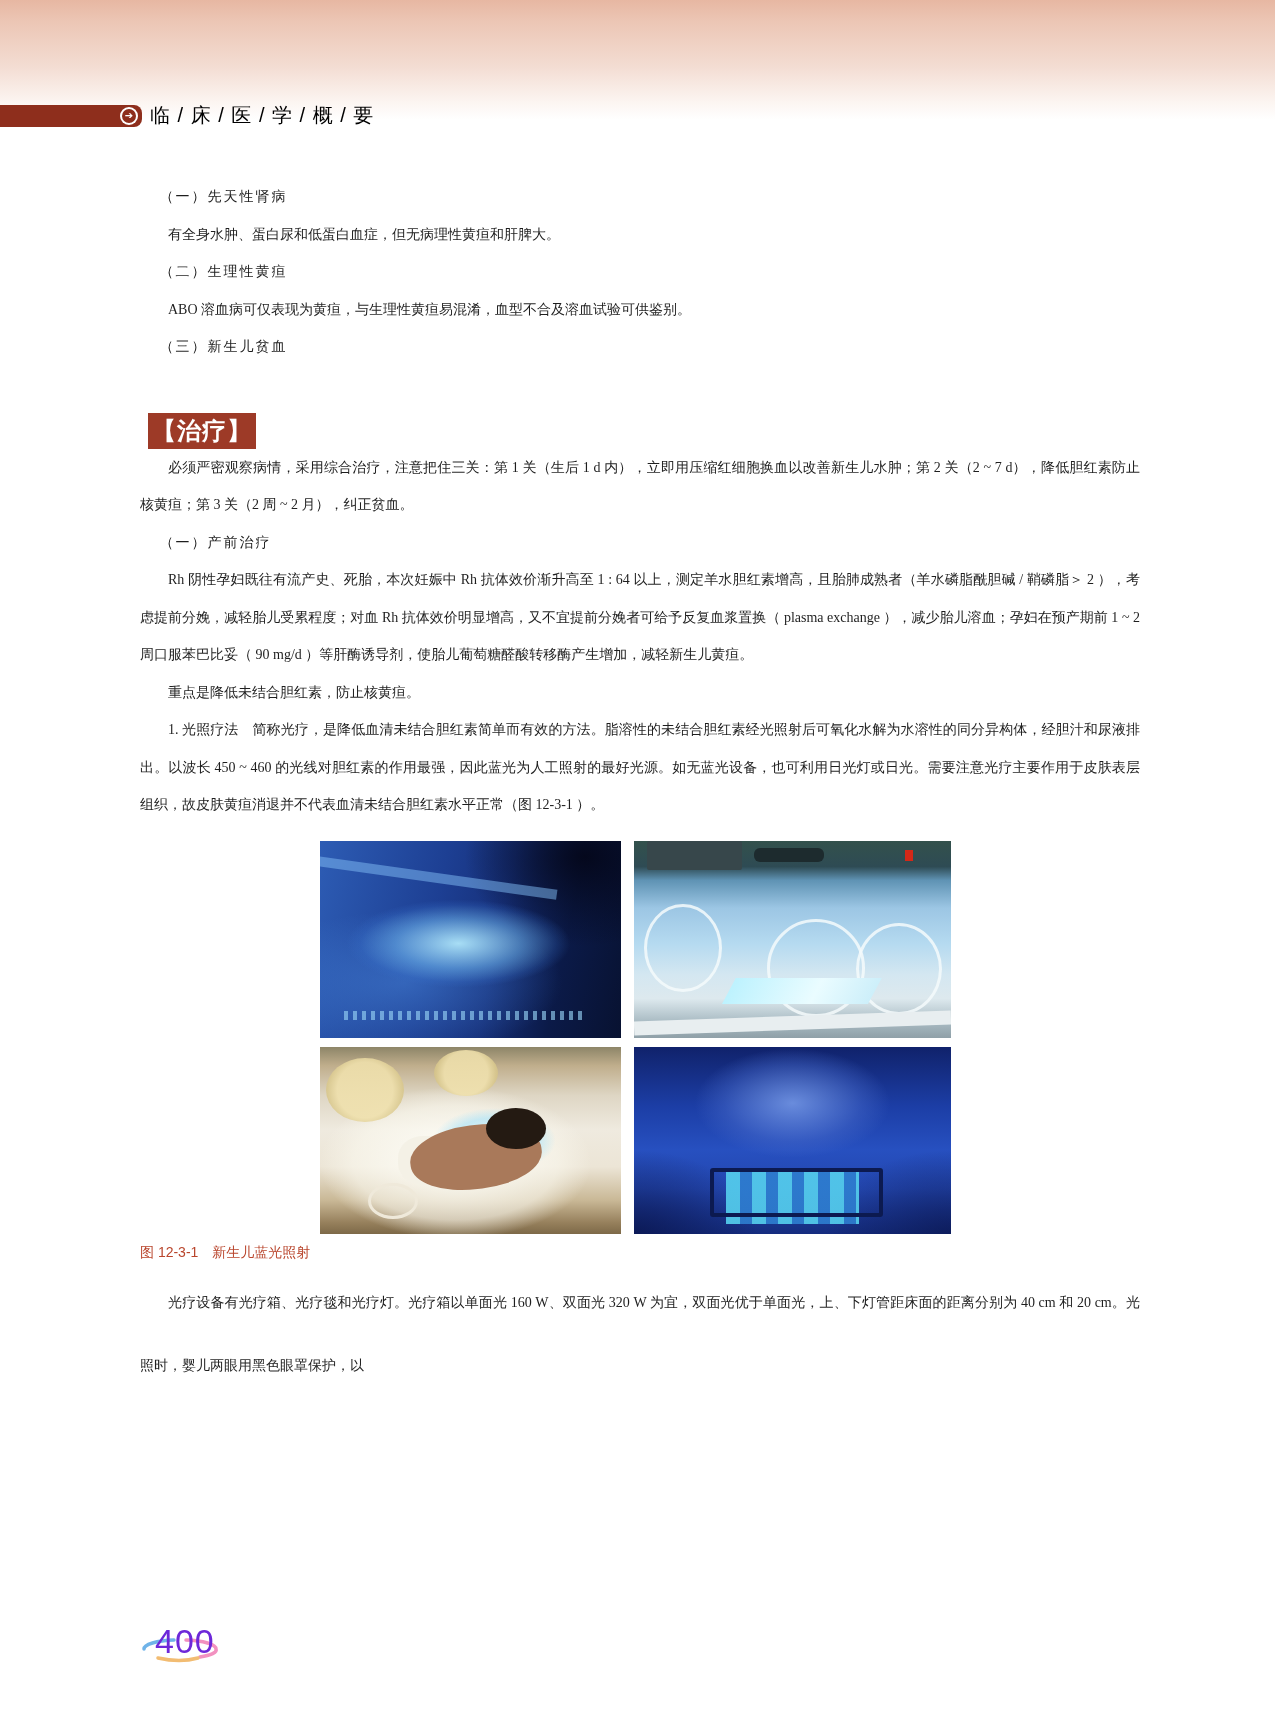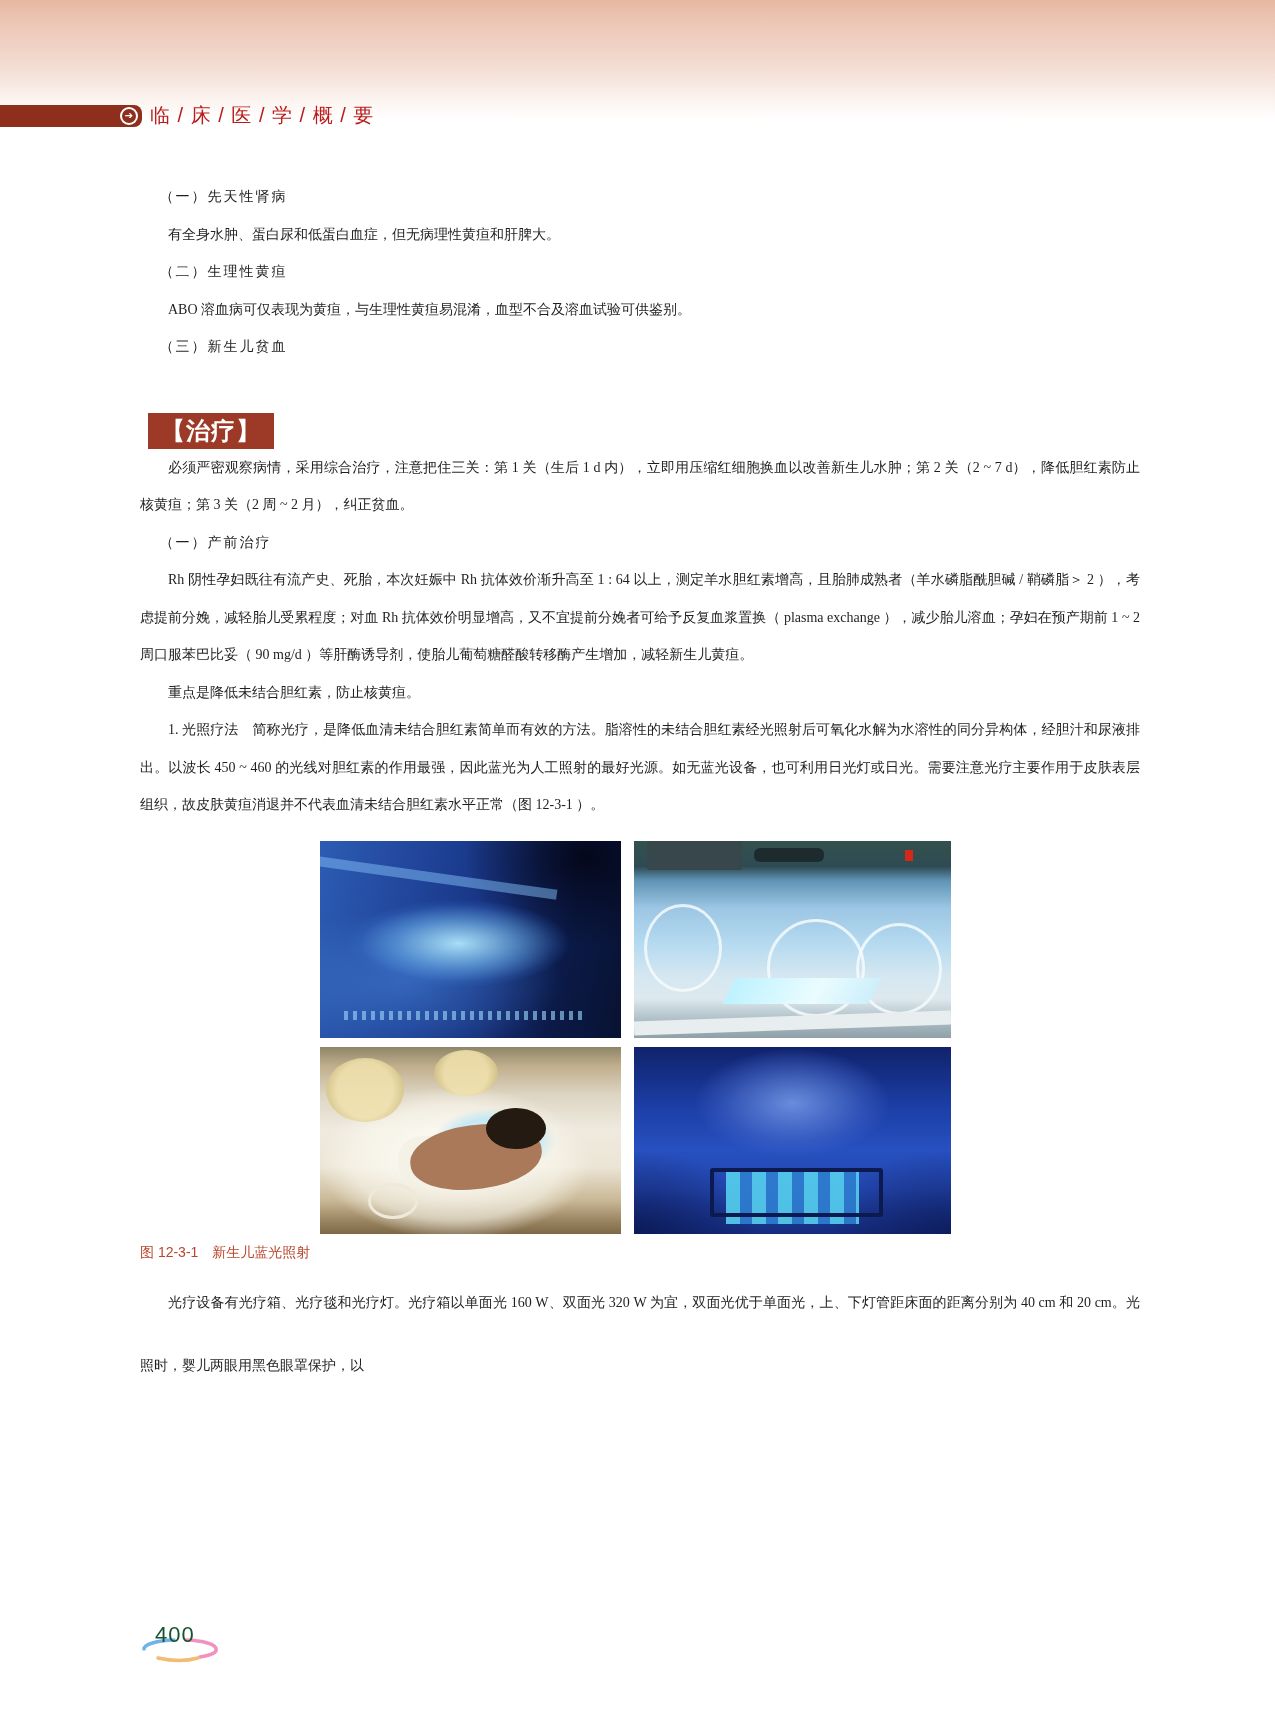--- a/index.html
+++ b/index.html
@@ -11,32 +11,32 @@
     background:linear-gradient(180deg,#e7b7a2 0%,#ecc6b5 18%,#f3dcd2 55%,#fcf5f1 85%,#ffffff 100%);}
 
   
   .head-bar{position:absolute;left:0;top:105px;width:142px;height:22px;
     background:#8e2e1c;border-radius:0 8px 8px 0;}
   .head-bar .circ{position:absolute;right:4px;top:2px;width:18px;height:18px;border-radius:50%;
     background:#ffffff;display:flex;align-items:center;justify-content:center;}
   .head-bar .circ .inner{width:14px;height:14px;border-radius:50%;background:#8e2e1c;color:#ffffff;
     font-family:"DejaVu Sans",sans-serif;font-size:10px;line-height:14px;text-align:center;font-weight:bold;}
   .head-title{position:absolute;left:150px;top:100px;height:30px;line-height:30px;
-    font-family:"Liberation Sans","DejaVu Sans",sans-serif;font-size:20px;color:#b91c1c;letter-spacing:1px;}
+    font-family:"Liberation Sans","DejaVu Sans",sans-serif;font-size:20px;color:#000000;letter-spacing:1px;}
 
   
   .main{position:absolute;left:140px;top:178px;width:1000px;
         font-size:22px;line-height:37.5px;text-align:justify;}
   .main p,.main h3{margin:0;padding:0;font-size:14px;font-weight:normal;}
   .sub-head{font-weight:bold;text-indent:1.4em;letter-spacing:2px;}
   .para{text-indent:2em;}
 
   .treatment{margin:47px 0 0 8px;width:fit-content;background:#9d3a27;color:#ffffff;
     font-family:"Liberation Sans","DejaVu Sans",sans-serif;font-weight:bold;font-size:24px;
-    line-height:36px;height:36px;padding:0 13px;letter-spacing:1px;}
+    line-height:36px;height:36px;padding:0 4px;letter-spacing:1px;}
   .after-treat{margin-top:16px;}
 
   
   .figure{margin:17px 0 0 180px;display:grid;grid-template-columns:301px 317px;
     grid-template-rows:197px 187px;gap:9px 13px;}
   .ph{position:relative;overflow:hidden;}
 
   .ph1{background:
       radial-gradient(ellipse 140px 55px at 46% 52%,rgba(175,230,250,0.95),rgba(110,180,235,0.55) 45%,rgba(60,120,210,0.2) 70%,transparent 80%),
       radial-gradient(ellipse 220px 100px at 28% 72%,rgba(70,130,215,0.55),transparent 72%),
@@ -88,21 +88,21 @@
   .fig-caption{margin:8px 0 0 180px;width:631px;text-align:left;text-indent:0;
     font-family:"Liberation Sans","DejaVu Sans",sans-serif;font-weight:bold;
     font-size:22px;line-height:37px;color:#b9452c;}
 
   .loose{margin-top:8px;line-height:63px;}
 
   
   .page-num-wrap{position:absolute;left:138px;top:1622px;width:90px;height:44px;}
   .page-num-wrap svg{position:absolute;left:0;top:14px;}
   .page-num{position:absolute;left:17px;top:0;font-family:"Liberation Sans","DejaVu Sans",sans-serif;
-    font-size:22px;color:#14532d;letter-spacing:1px;}
+    font-size:34px;color:#6d28d9;letter-spacing:1px;}
 </style>
 </head>
 <body>
 
 <div class="top-gradient"></div>
 
 <div class="head-bar">
   <span class="circ">
       <span class="inner">➔</span>
     </span>

